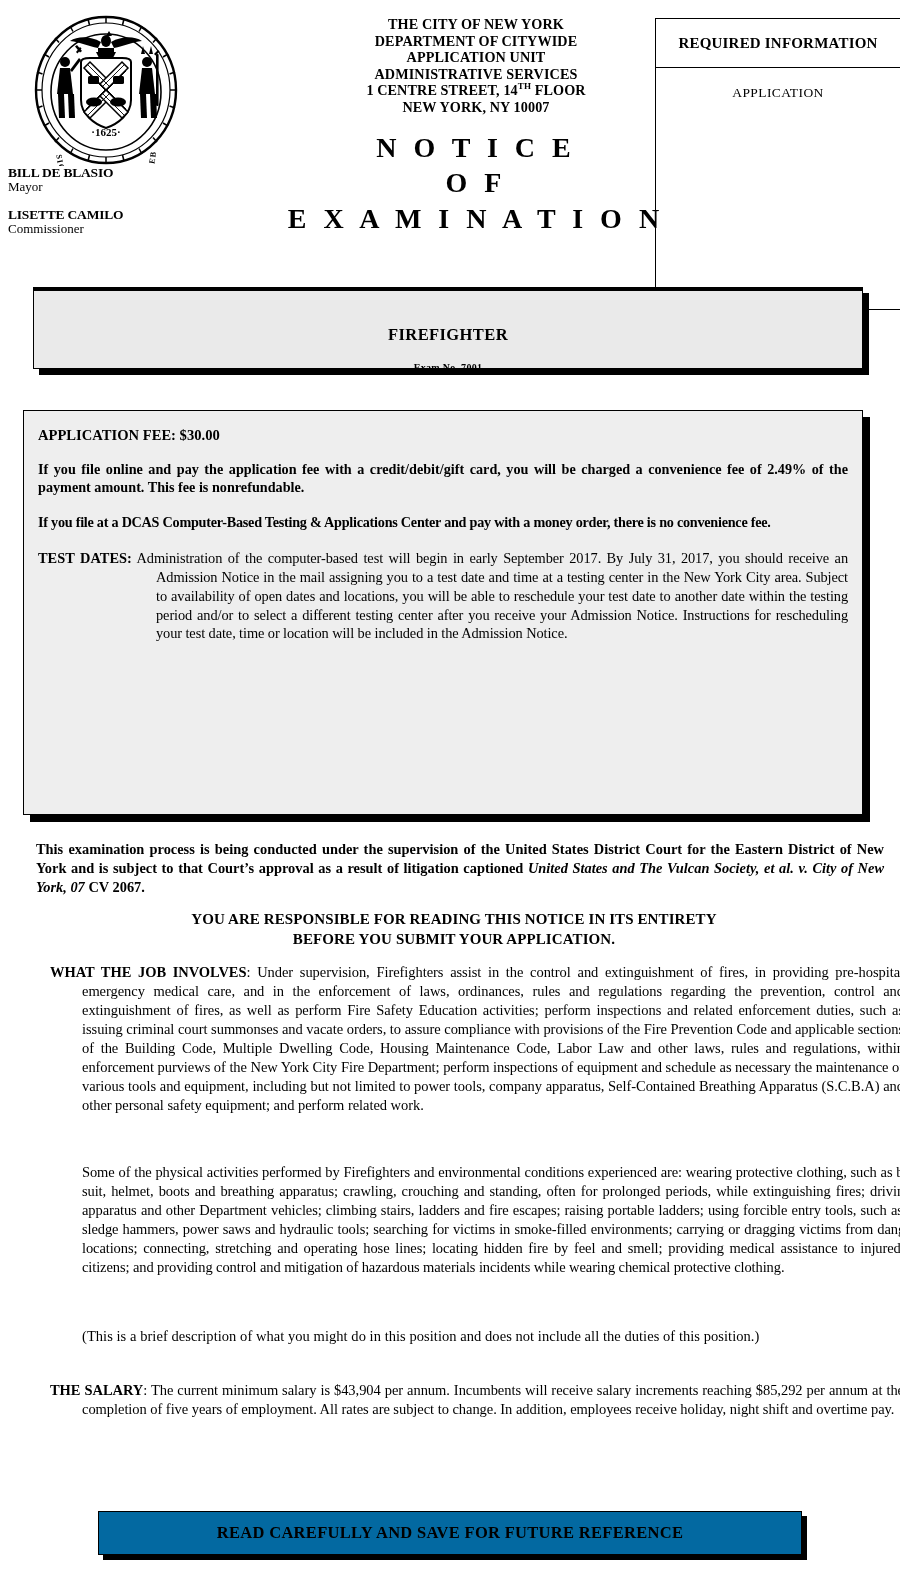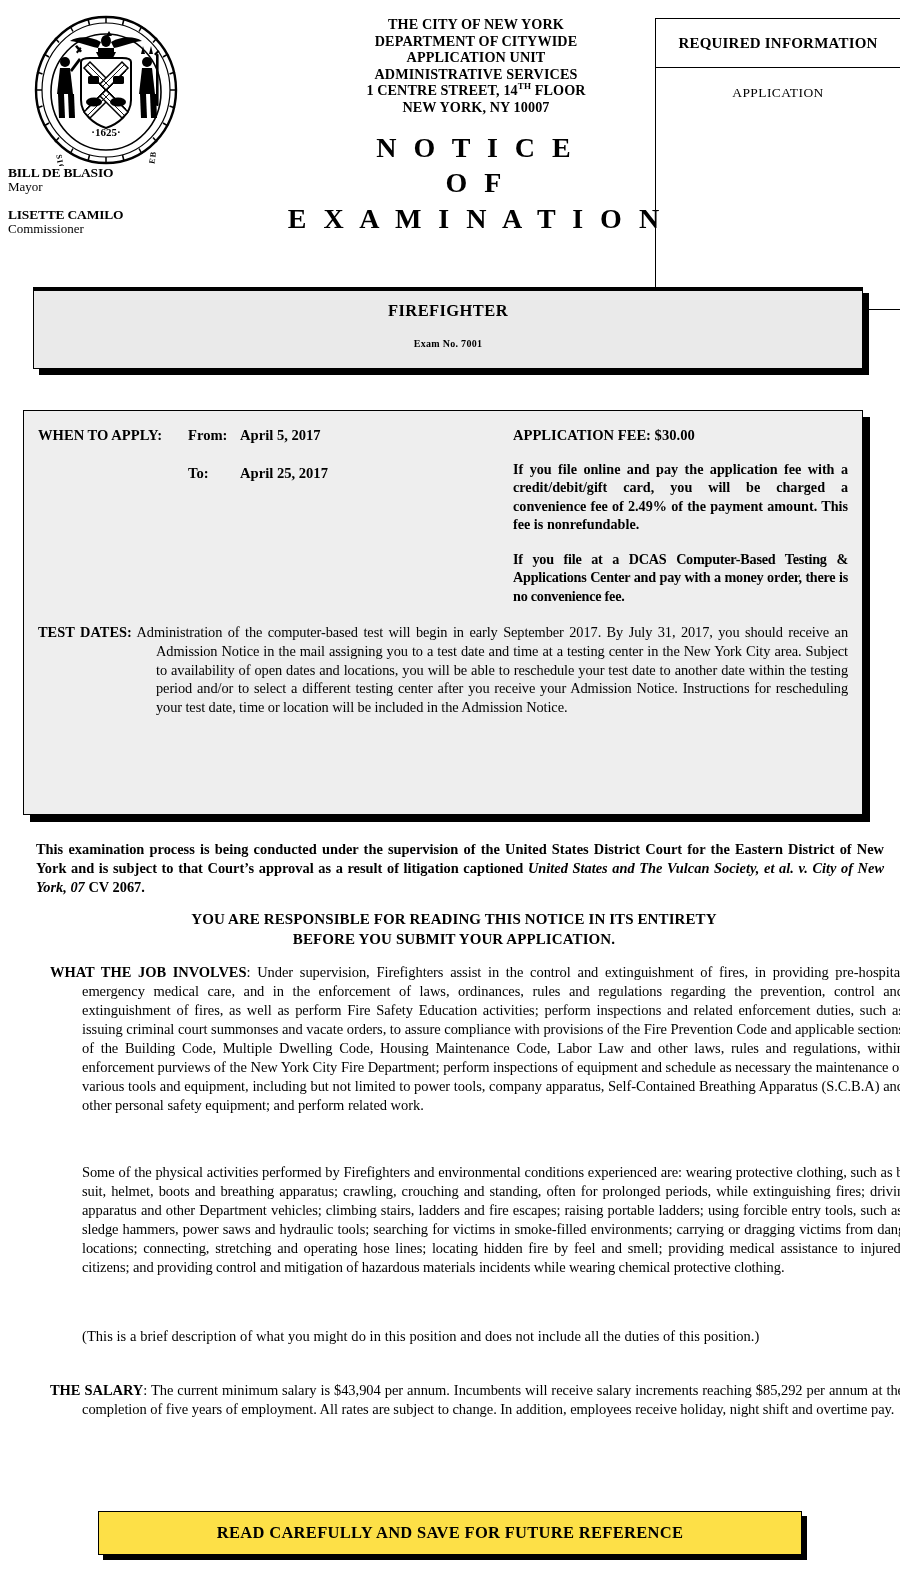--- a/index.html
+++ b/index.html
@@ -115,21 +115,21 @@
     background: #eaeaea;
     border: 1.4px solid #000;
     box-sizing: border-box;
     box-shadow: 6px 6px 0 0 #000;
     border-top-width: 4px;
   }
   .exam-title {
     text-align: center;
     font-weight: bold;
     font-size: 16.5px;
-    margin-top: 10px;
+    margin-top: 34px;
     letter-spacing: 0.4px;
   }
   .exam-no {
     text-align: center;
     font-weight: bold;
     font-size: 10px;
     margin-top: 17px;
     letter-spacing: 0.3px;
   }
 
@@ -251,21 +251,21 @@
   .sec-brief { top: 1327px; padding-left: 32px; letter-spacing: 0.05px; }
   .sec-salary { top: 1381px; letter-spacing: -0.05px; }
 
   
   .footer-box {
     position: absolute;
     left: 98px;
     top: 1511px;
     width: 704px;
     height: 44px;
-    background: #fde047;
+    background: #0369a1;
     border: 1.5px solid #000;
     box-sizing: border-box;
     box-shadow: 5px 5px 0 0 #000;
     display: flex;
     align-items: center;
     justify-content: center;
   }
   .footer-text {
     font-weight: bold;
     font-size: 16.5px;
@@ -405,32 +405,20 @@
   </div>
 </div>
 
 <div class="exam-box">
   <div class="exam-title">FIREFIGHTER</div>
   <div class="exam-no">Exam  No.  7001</div>
 </div>
 
 <div class="apply-box">
   <div class="apply-grid">
-    <div class="apply-left">
-      <div class="when-row">
-        <span class="when-label">WHEN TO APPLY:</span>
-        <span class="when-from">From:</span>
-        <span class="when-date">April 5, 2017</span>
-      </div>
-      <div class="when-row second">
-        <span class="when-label"></span>
-        <span class="when-from">To:</span>
-        <span class="when-date">April 25, 2017</span>
-      </div>
-    </div>
     <div class="apply-right">
       <div class="fee-head">APPLICATION FEE:  $30.00</div>
       <div class="fee-para">If you file online and pay the application fee with a credit/debit/gift card, you will be charged a convenience fee of 2.49% of the payment amount.  This fee is nonrefundable.</div>
       <div class="fee-para tight">If you file at a DCAS Computer-Based Testing &amp; Applications Center and pay with a money order, there is no convenience fee.</div>
     </div>
   </div>
 
 
   <div class="testdates"><b>TEST DATES:</b> <span>Administration of the computer-based test will begin in early September 2017.  By July 31, 2017, you should receive an Admission Notice in the mail assigning you to a test date and time at a testing center in the New York City area.  Subject to availability of open dates and locations, you will be able to reschedule your test date to another date within the testing period and/or to select a different testing center after you receive your Admission Notice.  Instructions for rescheduling your test date, time or location will be included in the Admission Notice.</span></div>
 </div>

